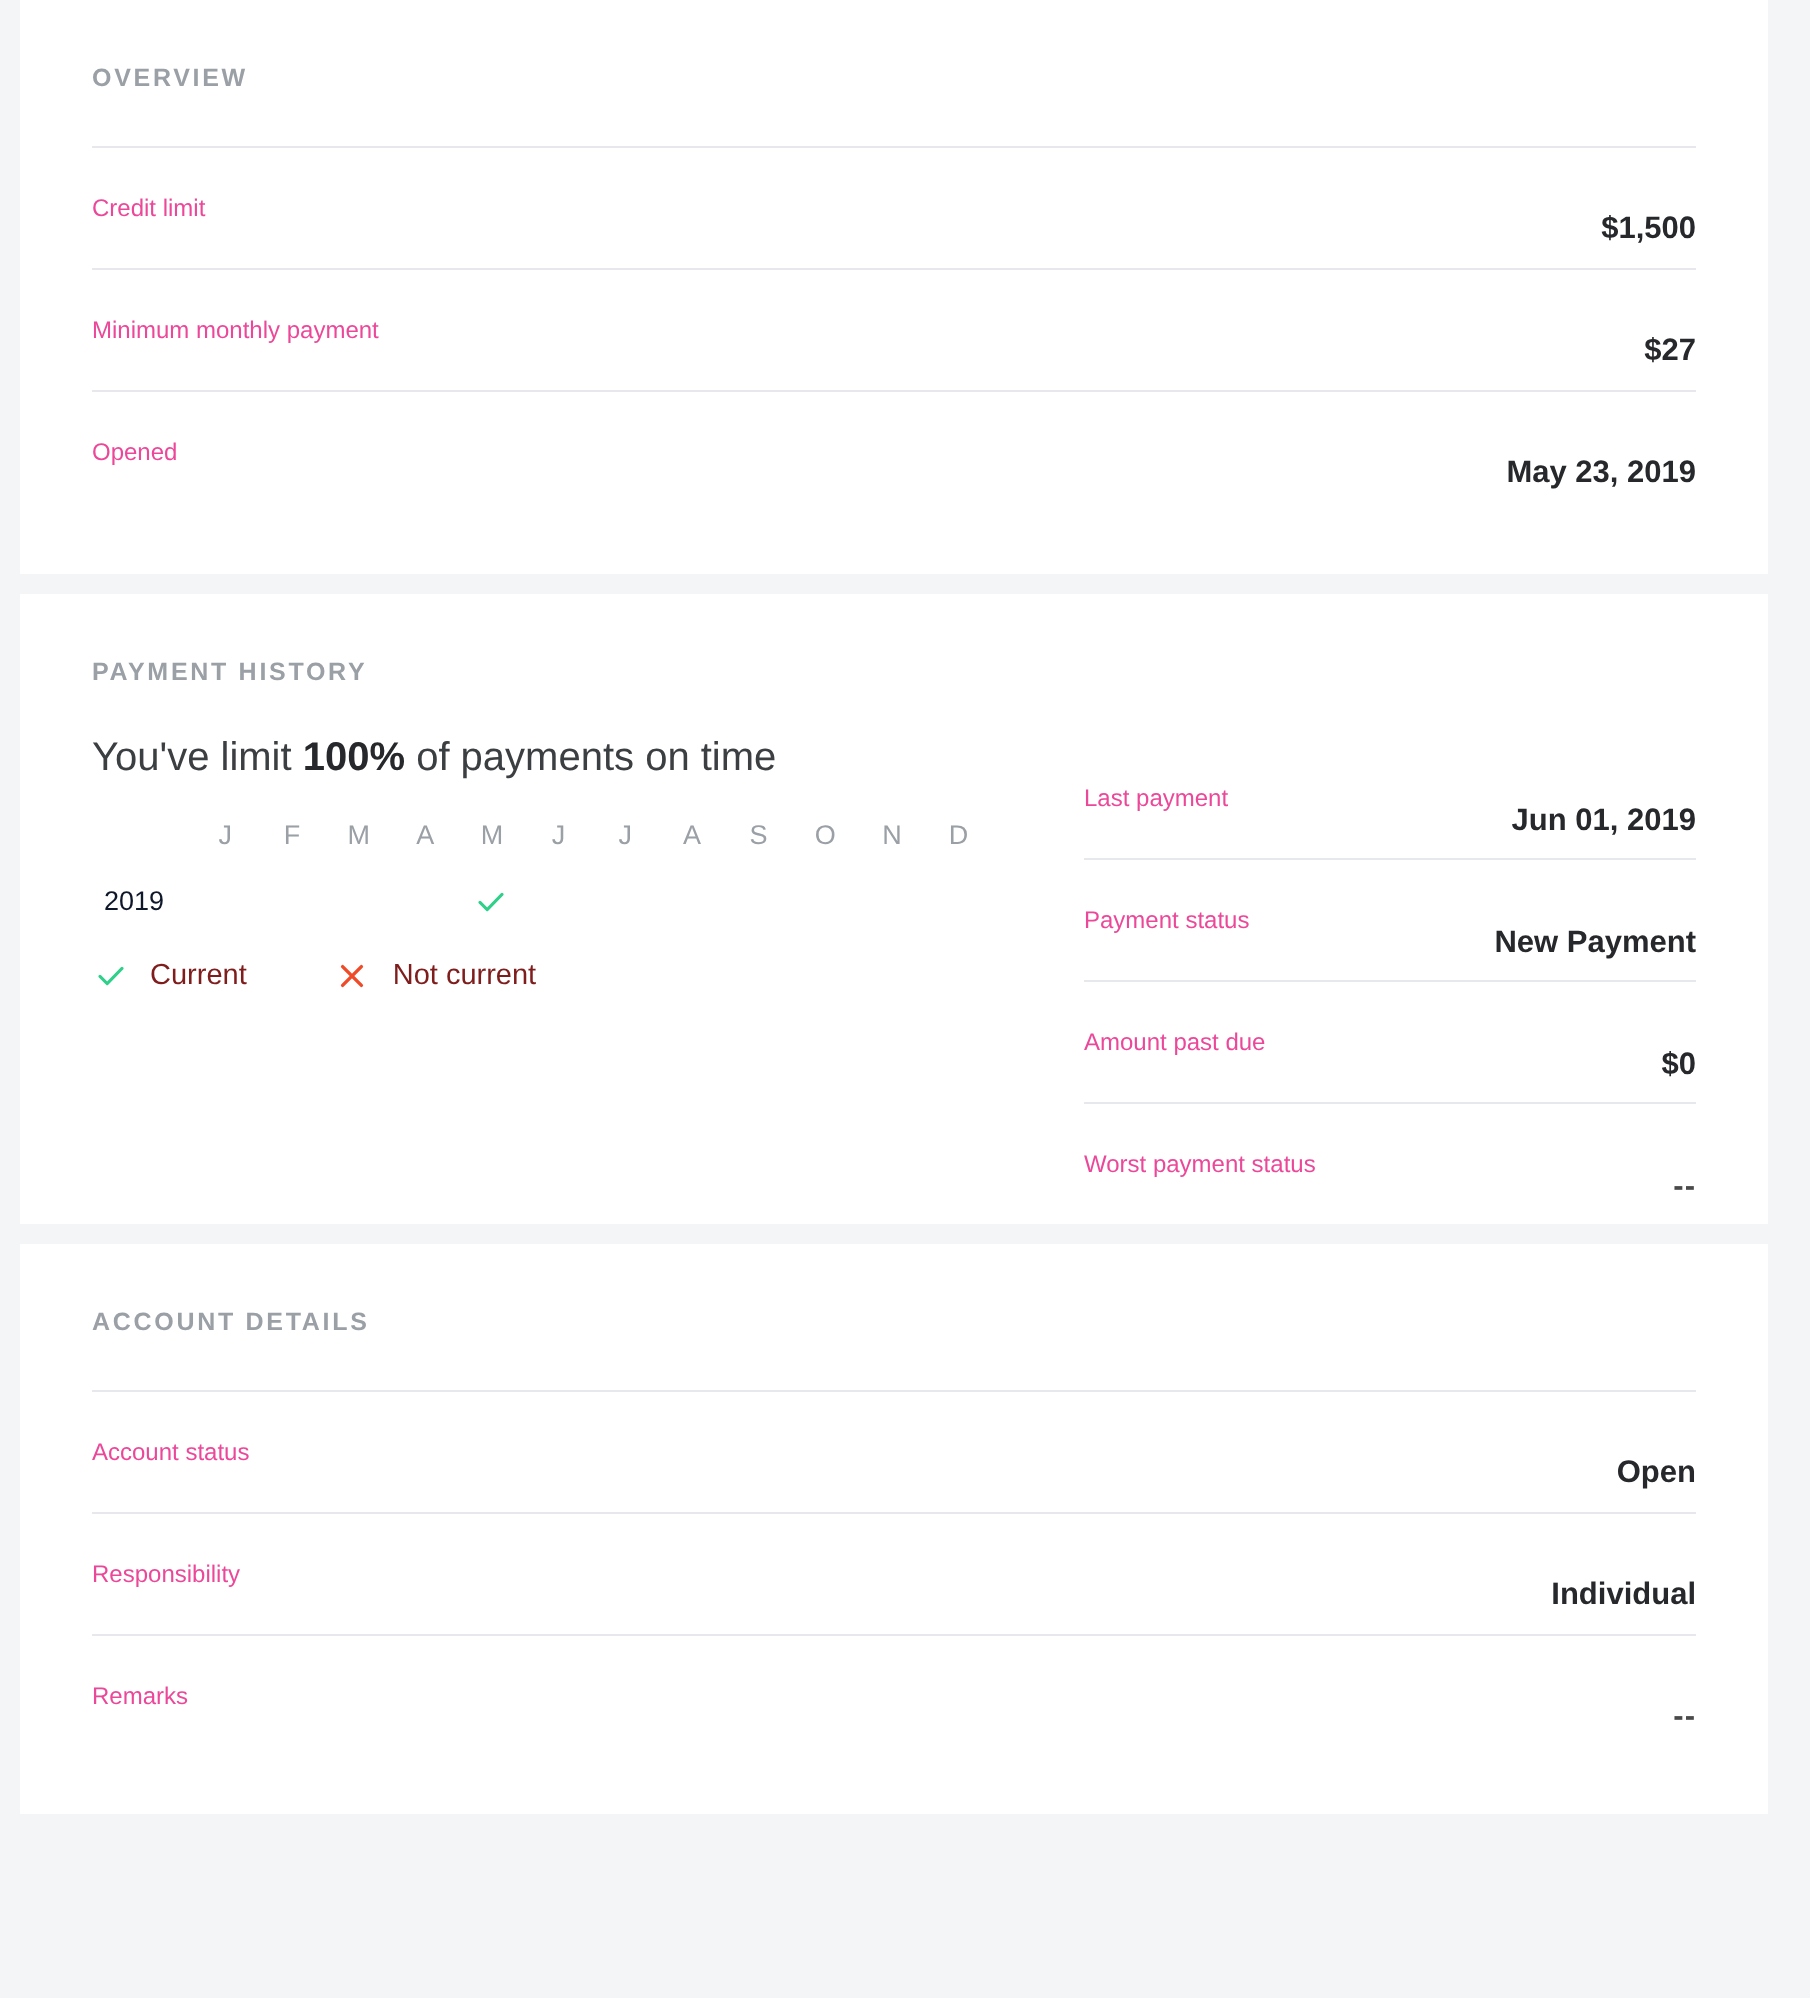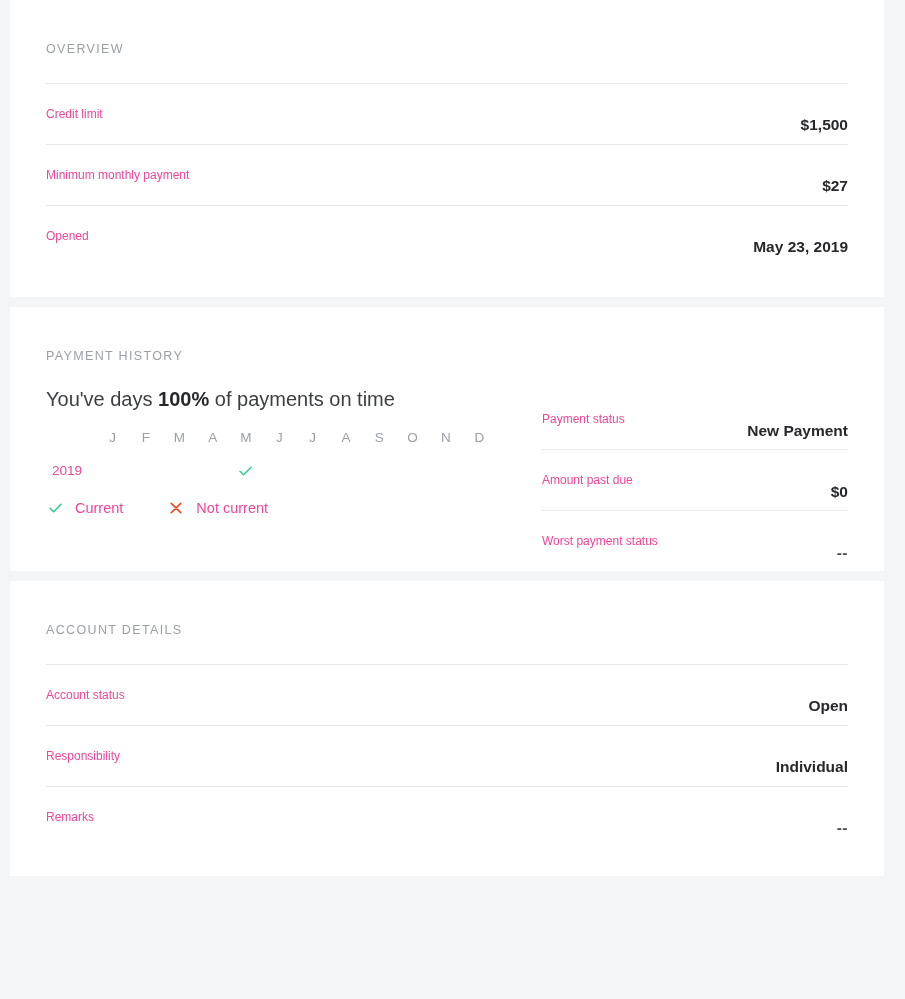--- a/index.html
+++ b/index.html
@@ -29,23 +29,23 @@
     box-sizing: border-box;
     padding: 0 36px;
     margin-bottom: 10px;
   }
 
   
   .section-title {
     font-size: 12.5px;
     letter-spacing: 1.35px;
     color: #9aa0a6;
-    font-weight: 400;
+    font-weight: 700;
     text-transform: uppercase;
-    padding-top: 43px;
+    padding-top: 33px;
     padding-bottom: 27px;
     line-height: 1;
   }
 
   
   .kv-row {
     display: flex;
     align-items: center;
     justify-content: space-between;
     height: 61px;
@@ -119,21 +119,21 @@
   }
   .year-row {
     display: flex;
     align-items: center;
     margin-top: 18px;
   }
   .year-label {
     width: 44px;
     flex: 0 0 44px;
     font-size: 13.5px;
-    color: #ec4899;
+    color: #0f172a;
     line-height: 1;
   }
   .marks-row {
     display: flex;
     width: 400px;
   }
   .mark-cell {
     flex: 1 1 0;
     display: flex;
     align-items: center;
@@ -156,21 +156,21 @@
   .legend-item + .legend-item { margin-left: 44px; }
   .legend-icon {
     width: 18px;
     display: flex;
     align-items: center;
     justify-content: center;
     margin-right: 11px;
   }
   .legend-text {
     font-size: 14.5px;
-    color: #ec4899;
+    color: #7f1d1d;
     line-height: 1;
   }
 
   
   .details-card { padding-bottom: 29px; }
   .overview-card { padding-bottom: 31px; }
 </style>
 </head>
 <body>
 
@@ -194,21 +194,21 @@
     </div>
   </section>
 
   <section class="card ph-card">
     <div class="section-title">PAYMENT HISTORY</div>
 
     <div class="ph-columns">
 
       <div class="ph-left">
 
-        <div class="ph-headline"><span>You've days </span><b>100%</b><span> of payments on time</span></div>
+        <div class="ph-headline"><span>You've limit </span><b>100%</b><span> of payments on time</span></div>
 
         <div class="grid-wrap">
 
           <div class="month-row">
             <span class="month-cell">J</span>
             <span class="month-cell">F</span>
             <span class="month-cell">M</span>
             <span class="month-cell">A</span>
             <span class="month-cell">M</span>
             <span class="month-cell">J</span>
@@ -260,20 +260,24 @@
               </svg>
             </span>
             <span class="legend-text">Not current</span>
           </div>
         </div>
 
       </div>
 
       <div class="ph-right">
         <div class="kv-row">
+          <span class="kv-label">Last payment</span>
+          <span class="kv-value">Jun 01, 2019</span>
+        </div>
+        <div class="kv-row">
           <span class="kv-label">Payment status</span>
           <span class="kv-value">New Payment</span>
         </div>
         <div class="kv-row">
           <span class="kv-label">Amount past due</span>
           <span class="kv-value">$0</span>
         </div>
         <div class="kv-row">
           <span class="kv-label">Worst payment status</span>
           <span class="kv-value muted">--</span>

